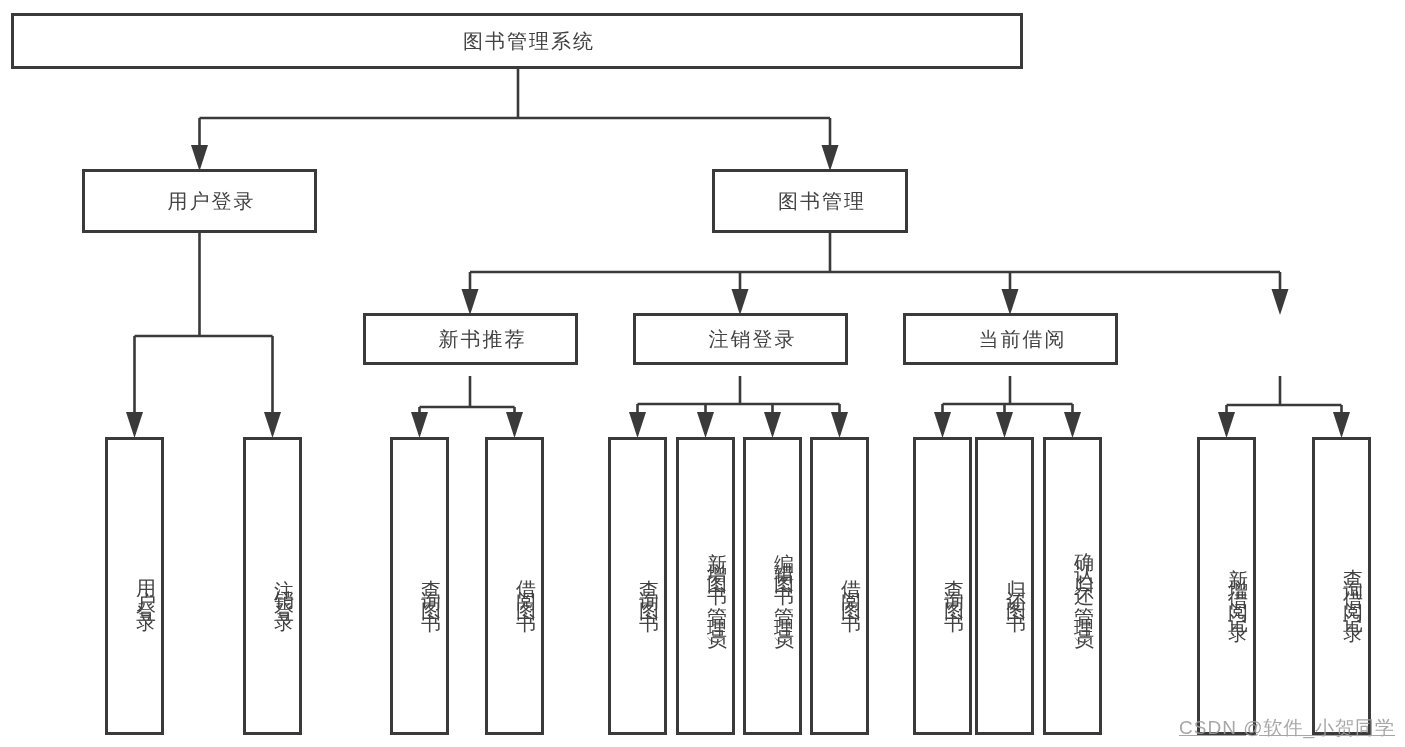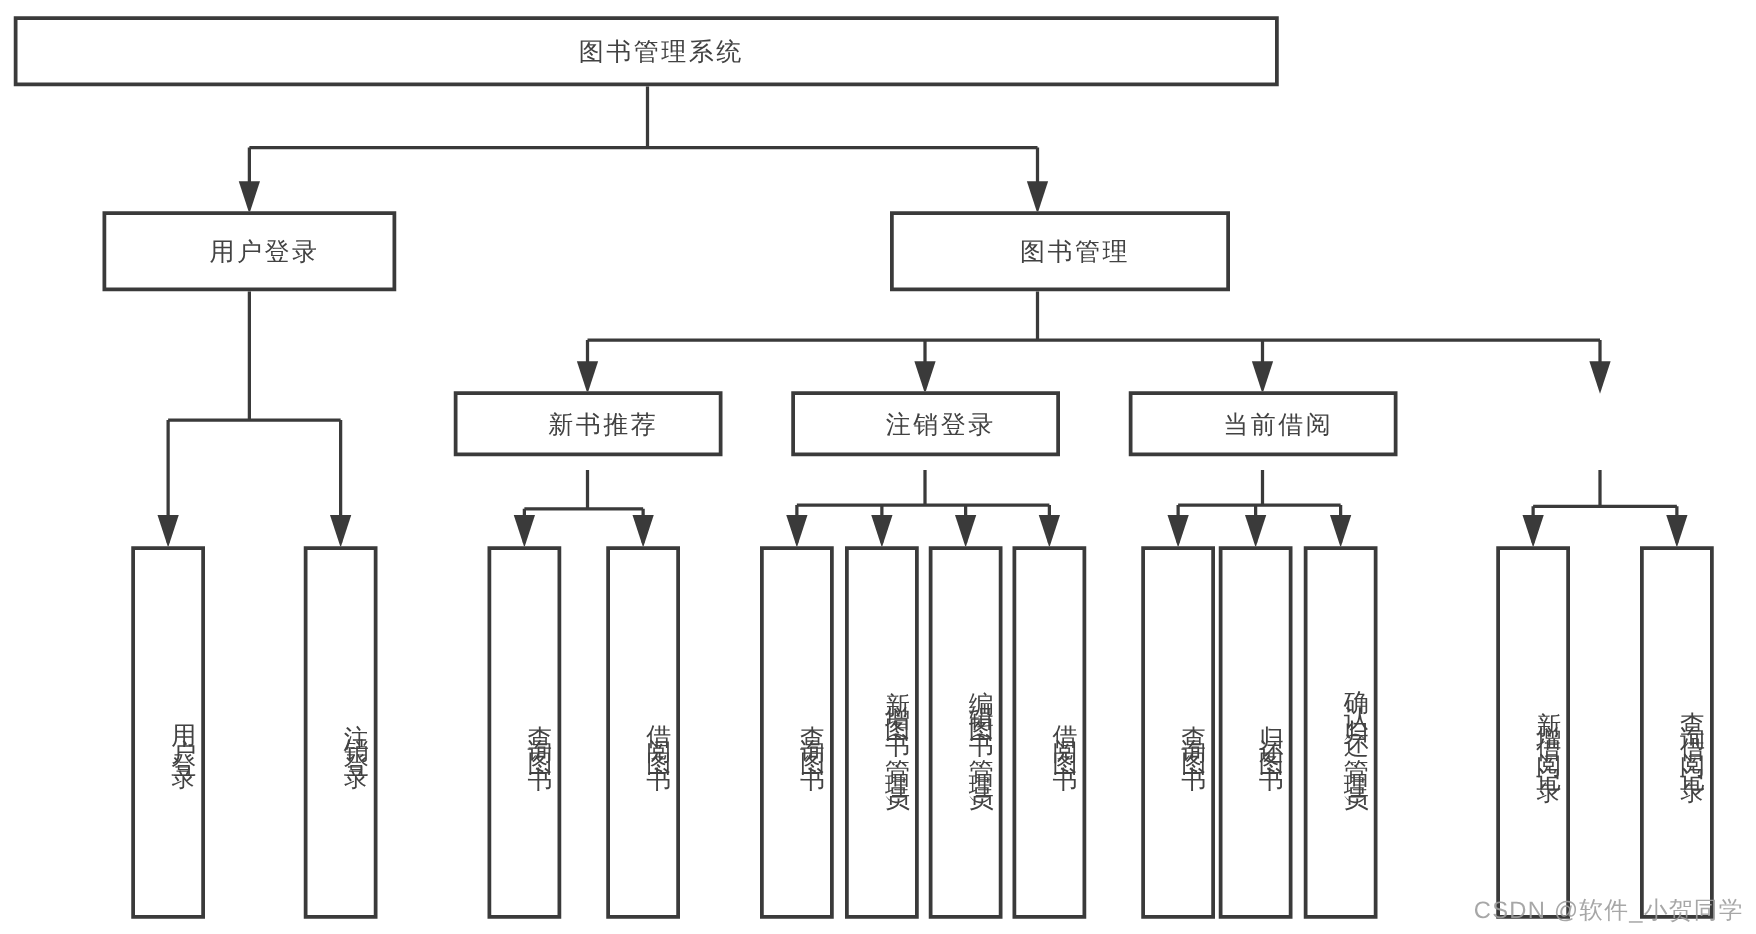--- a/index.html
+++ b/index.html
@@ -27,21 +27,21 @@
     background:var(--bg);
     display:flex;align-items:center;justify-content:center;
     color:var(--text);
     font-size:20px;
     padding-left:24px;
   }
   .box .label{letter-spacing:2px;white-space:nowrap;}
   .root{left:11px;top:13px;width:1012px;height:56px;}
   .l2{top:169px;height:64px;width:235px;}
   .l2-0{left:82px;}
-  .l2-1{left:712px;width:272px;}
+  .l2-1{left:712px;width:196px;}
   .l3{top:313px;height:52px;width:215px;}
   .l3-0{left:363px;}
   .l3-1{left:633px;}
   .l3-2{left:903px;}
   .l3-3{left:1173px;}
   .leaf{top:437px;height:298px;width:59px;}
   .leaf .label{
     writing-mode:vertical-rl;
     letter-spacing:11px;
     line-height:1;
@@ -61,20 +61,21 @@
   .lf-11{left:1197px;}
   .lf-12{left:1312px;}
   .watermark{
     position:absolute;
     right:10px;bottom:6px;
     font-size:19px;
     color:var(--wm);
     letter-spacing:1px;
     z-index:5;
     opacity:.9;
+    text-decoration:underline;
   }
 </style>
 </head>
 <body>
 
 <div class="canvas">
 
   <svg class="connectors" width="1405" height="747" viewBox="0 0 1405 747">
 
     <g fill="none" stroke="currentColor" stroke-width="2.6">

